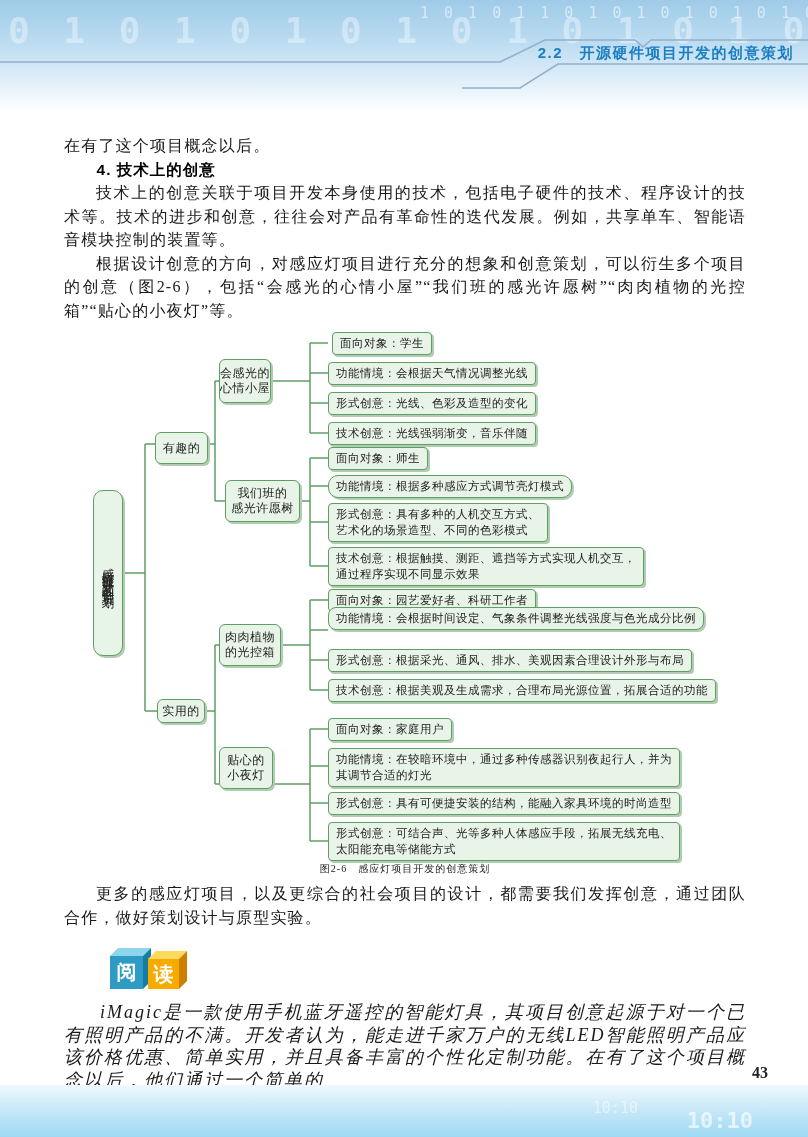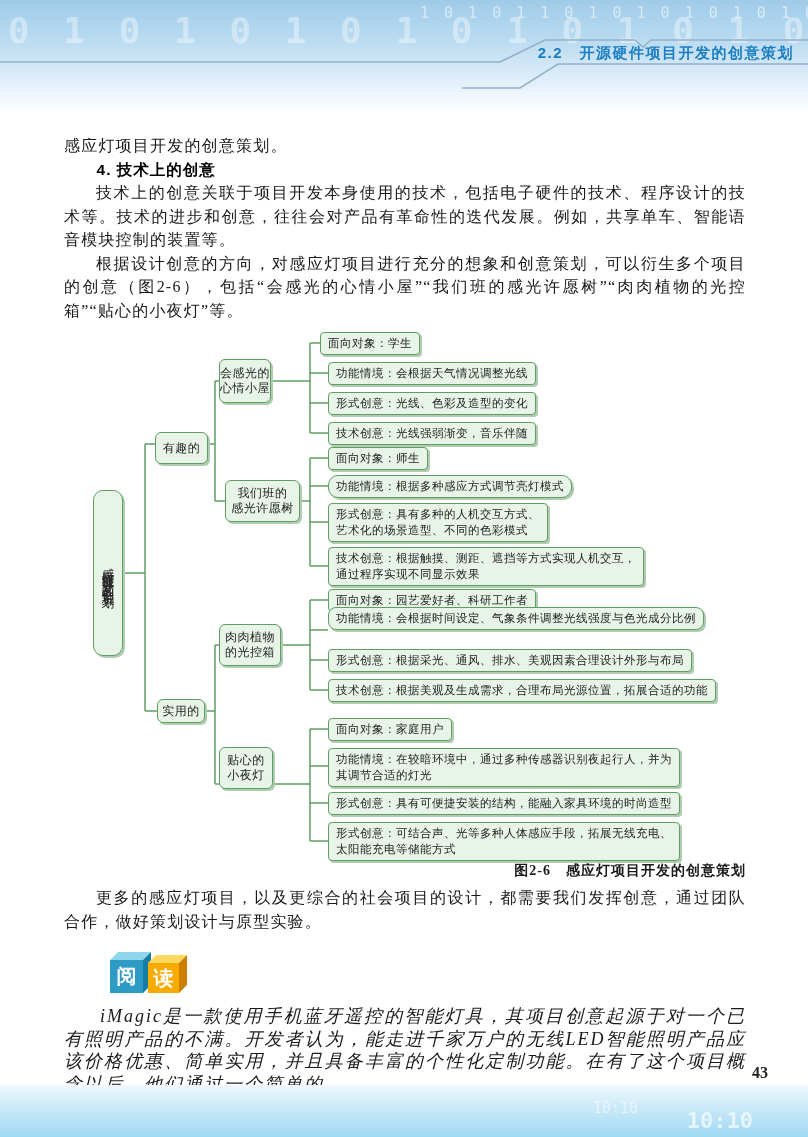--- a/index.html
+++ b/index.html
@@ -33,21 +33,21 @@
   .node{position:absolute;box-sizing:border-box;background:#e9f4e8;border:1px solid #5f9e63;
         border-radius:6px;box-shadow:2px 2px 0 #b2ccb2;display:flex;align-items:center;
         justify-content:center;text-align:center;font-size:12px;line-height:15px;
         color:#222;white-space:pre-line;letter-spacing:.5px;}
   .root{border-radius:10px;writing-mode:vertical-rl;font-size:12.5px;letter-spacing:2.5px;
         line-height:30px;}
   .leaf{position:absolute;box-sizing:border-box;background:#e9f4e8;border:1px solid #5f9e63;
         border-radius:4px;box-shadow:2px 2px 0 #b2ccb2;padding:2px 7px 3px;
         font-size:11.5px;line-height:16px;letter-spacing:.5px;color:#222;white-space:pre-line;}
 
-  .caption{margin:2px 0 0;text-align:right;font-size:14px;font-weight:700;letter-spacing:1px;}
+  .caption{margin:2px 0 0;text-align:center;font-size:10px;font-weight:400;letter-spacing:1px;}
   .para-more{margin-top:6px;}
 
   
   .badge{display:flex;gap:5px;margin:18px 0 0 46px;height:44px;}
   .cube{position:relative;width:33px;height:33px;margin-top:9px;}
   .cube .face{position:absolute;left:0;top:0;width:33px;height:33px;display:flex;
         align-items:center;justify-content:center;color:#fff;
         font-family:"Liberation Sans",sans-serif;font-size:20px;font-weight:bold;}
   .cube .top{position:absolute;left:4px;top:-8px;width:33px;height:8px;transform:skewX(-45deg);}
   .cube .side{position:absolute;left:33px;top:-4px;width:8px;height:33px;transform:skewY(-45deg);}
@@ -80,21 +80,21 @@
     <div class="digits-big">0 1 0 1 0 1 0 1 0 1 0 1 0 1 0 1 0 1 0 1 0 1 0 1 0 1 0</div>
     <div class="digits-small">1 0 1 0 1 1 0 1 0 1 0 1 0 1 0 1 0 1</div>
     <svg width="808" height="112">
       <path d="M0 62 H500 L545 40 H635 l8 7 l8 -7 H808" fill="none" stroke="#93b0c9" stroke-width="1.5"></path>
       <path d="M462 88 H520 L558 64 H808" fill="none" stroke="#93b0c9" stroke-width="1.5"></path>
     </svg>
     <span class="section-title">2.2　开源硬件项目开发的创意策划</span>
   </div>
 
   <div class="main">
-    <p class="para cont">感应灯项目开发的创意策划。</p>
+    <p class="para cont">在有了这个项目概念以后。</p>
     <p class="heading">4.  技术上的创意</p>
     <p class="para">技术上的创意关联于项目开发本身使用的技术，包括电子硬件的技术、程序设计的技术等。技术的进步和创意，往往会对产品有革命性的迭代发展。例如，共享单车、智能语音模块控制的装置等。</p>
     <p class="para">根据设计创意的方向，对感应灯项目进行充分的想象和创意策划，可以衍生多个项目的创意（图2-6），包括“会感光的心情小屋”“我们班的感光许愿树”“肉肉植物的光控箱”“贴心的小夜灯”等。</p>
 
     <div class="diagram">
       <svg width="634" height="532">
         <path fill="none" stroke="#5f9e63" stroke-width="1.5" d="
           M35 245 H57 M57 116 V383 M57 116 H67 M57 383 H69
           M120 116 H127 M127 53 V173 M127 53 H131 M127 173 H137
           M183 53 H222 M222 15 V105 M222 15 H240 M222 45 H240 M222 75 H240 M222 105 H240
@@ -111,21 +111,21 @@
 
       <div class="node" style="left:131px;top:31px;width:52px;height:44px;">会感光的
 心情小屋</div>
       <div class="node" style="left:137px;top:152px;width:75px;height:42px;">我们班的
 感光许愿树</div>
       <div class="node" style="left:131px;top:296px;width:62px;height:42px;">肉肉植物
 的光控箱</div>
       <div class="node" style="left:131px;top:419px;width:54px;height:42px;">贴心的
 小夜灯</div>
 
-      <div class="leaf" style="left:232px;top:4px;">面向对象：学生</div>
+      <div class="leaf" style="left:244px;top:4px;">面向对象：学生</div>
       <div class="leaf" style="left:240px;top:34px;">功能情境：会根据天气情况调整光线</div>
       <div class="leaf" style="left:240px;top:64px;">形式创意：光线、色彩及造型的变化</div>
       <div class="leaf" style="left:240px;top:94px;">技术创意：光线强弱渐变，音乐伴随</div>
 
       <div class="leaf" style="left:240px;top:119px;">面向对象：师生</div>
       <div class="leaf" style="left:240px;top:147px;border-radius:10px;">功能情境：根据多种感应方式调节亮灯模式</div>
       <div class="leaf" style="left:240px;top:175px;">形式创意：具有多种的人机交互方式、
 艺术化的场景造型、不同的色彩模式</div>
       <div class="leaf" style="left:240px;top:219px;">技术创意：根据触摸、测距、遮挡等方式实现人机交互，
 通过程序实现不同显示效果</div>

